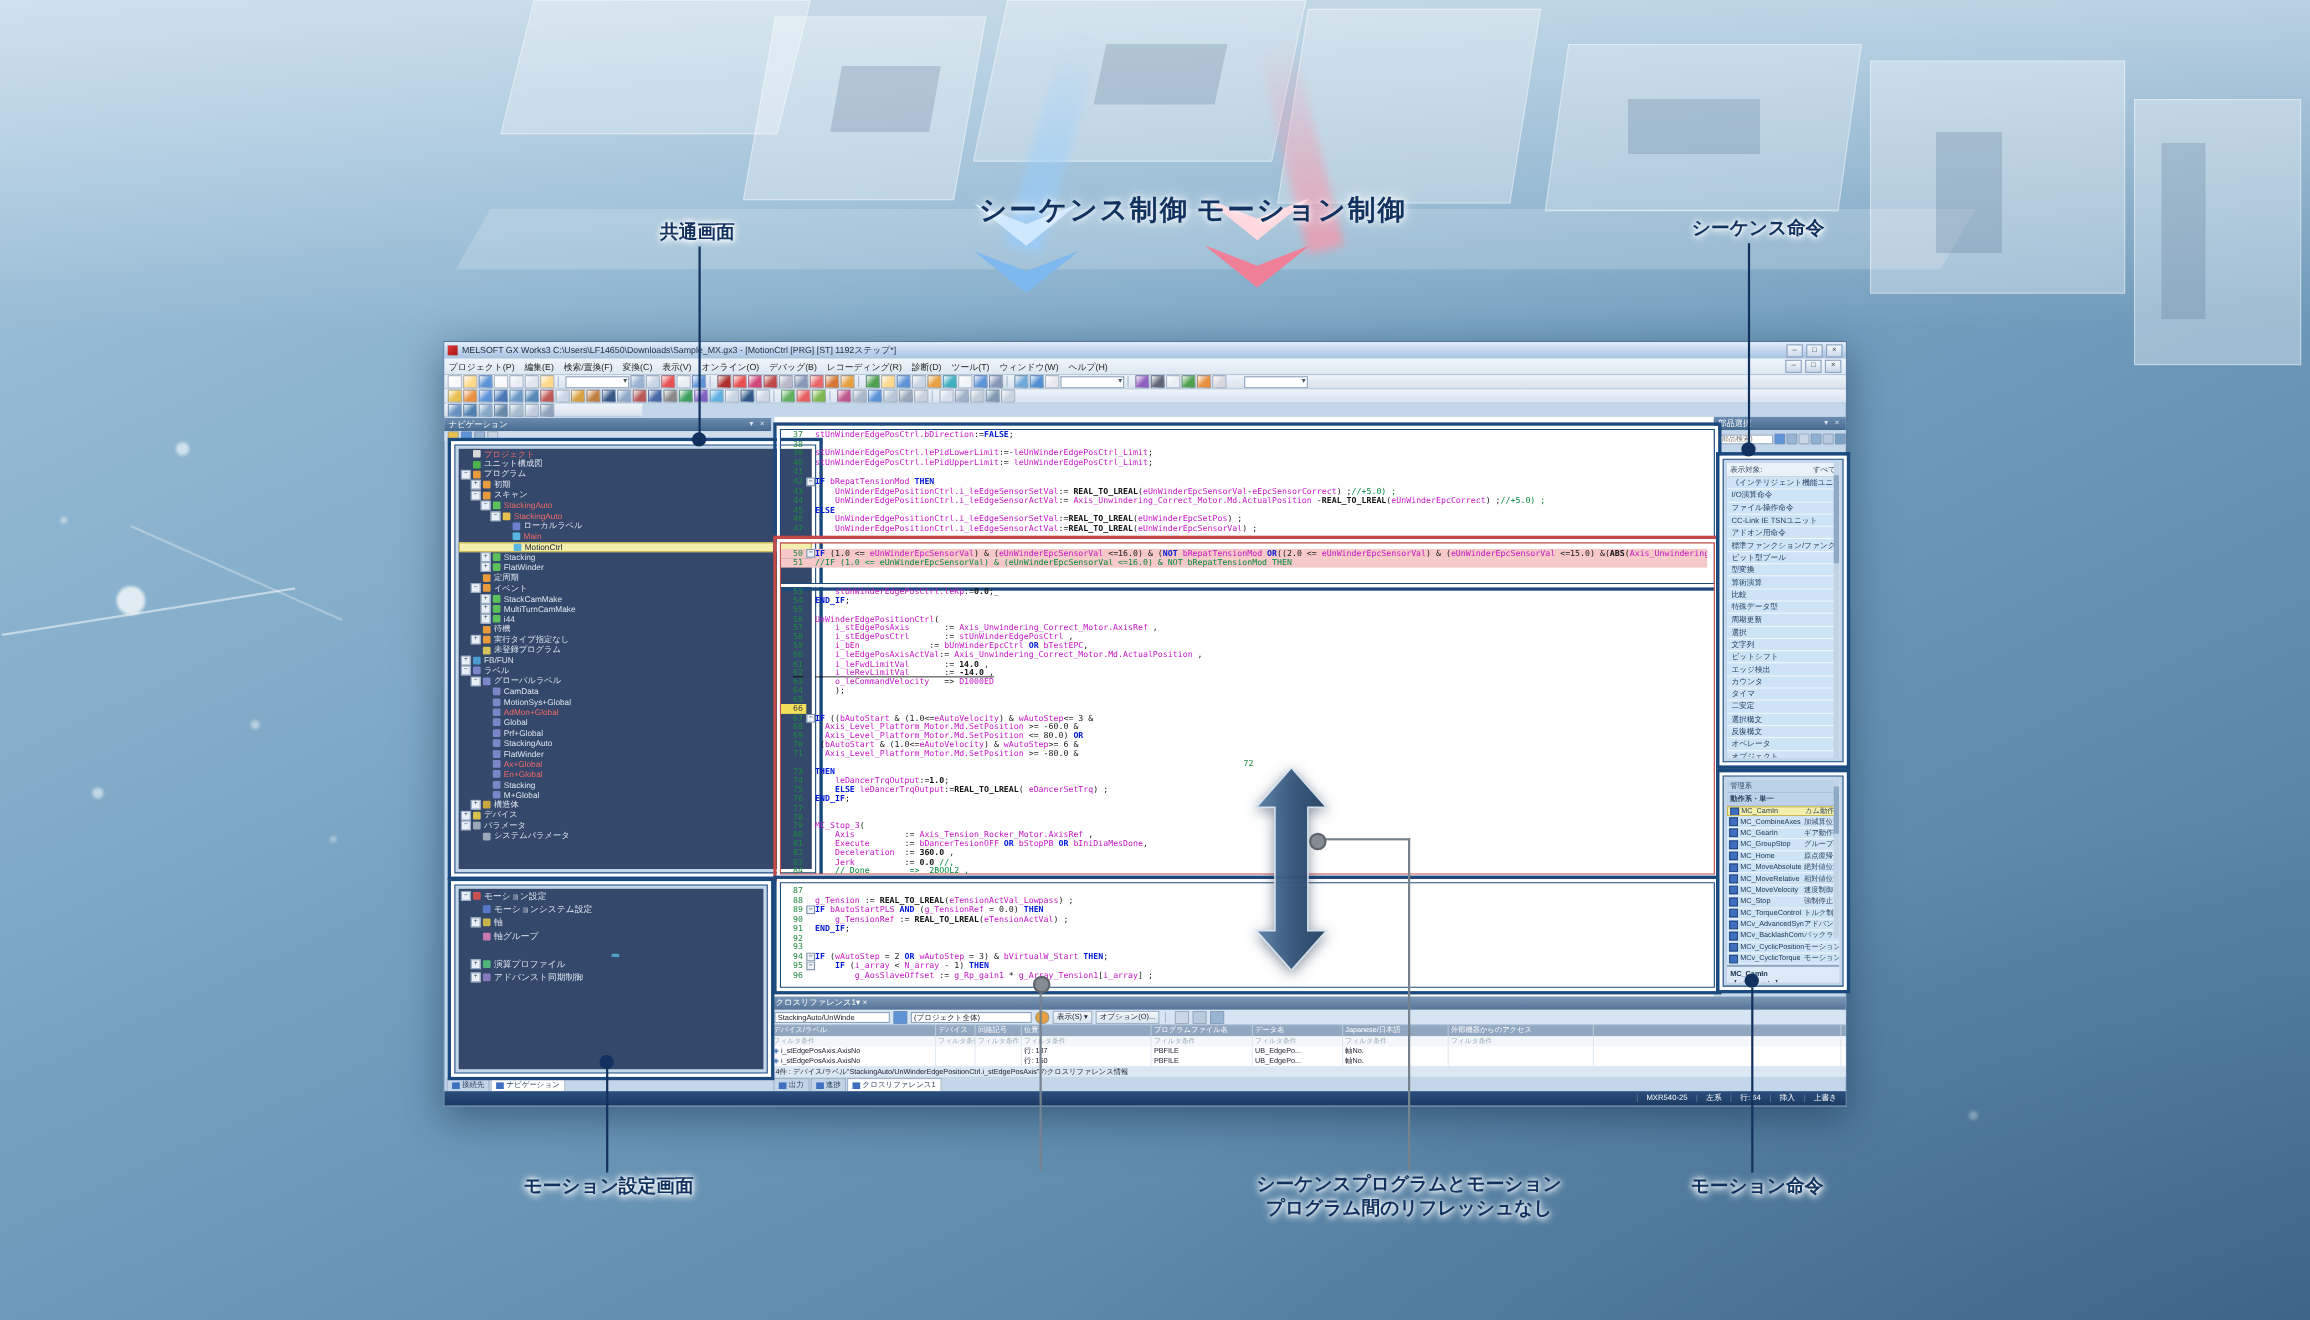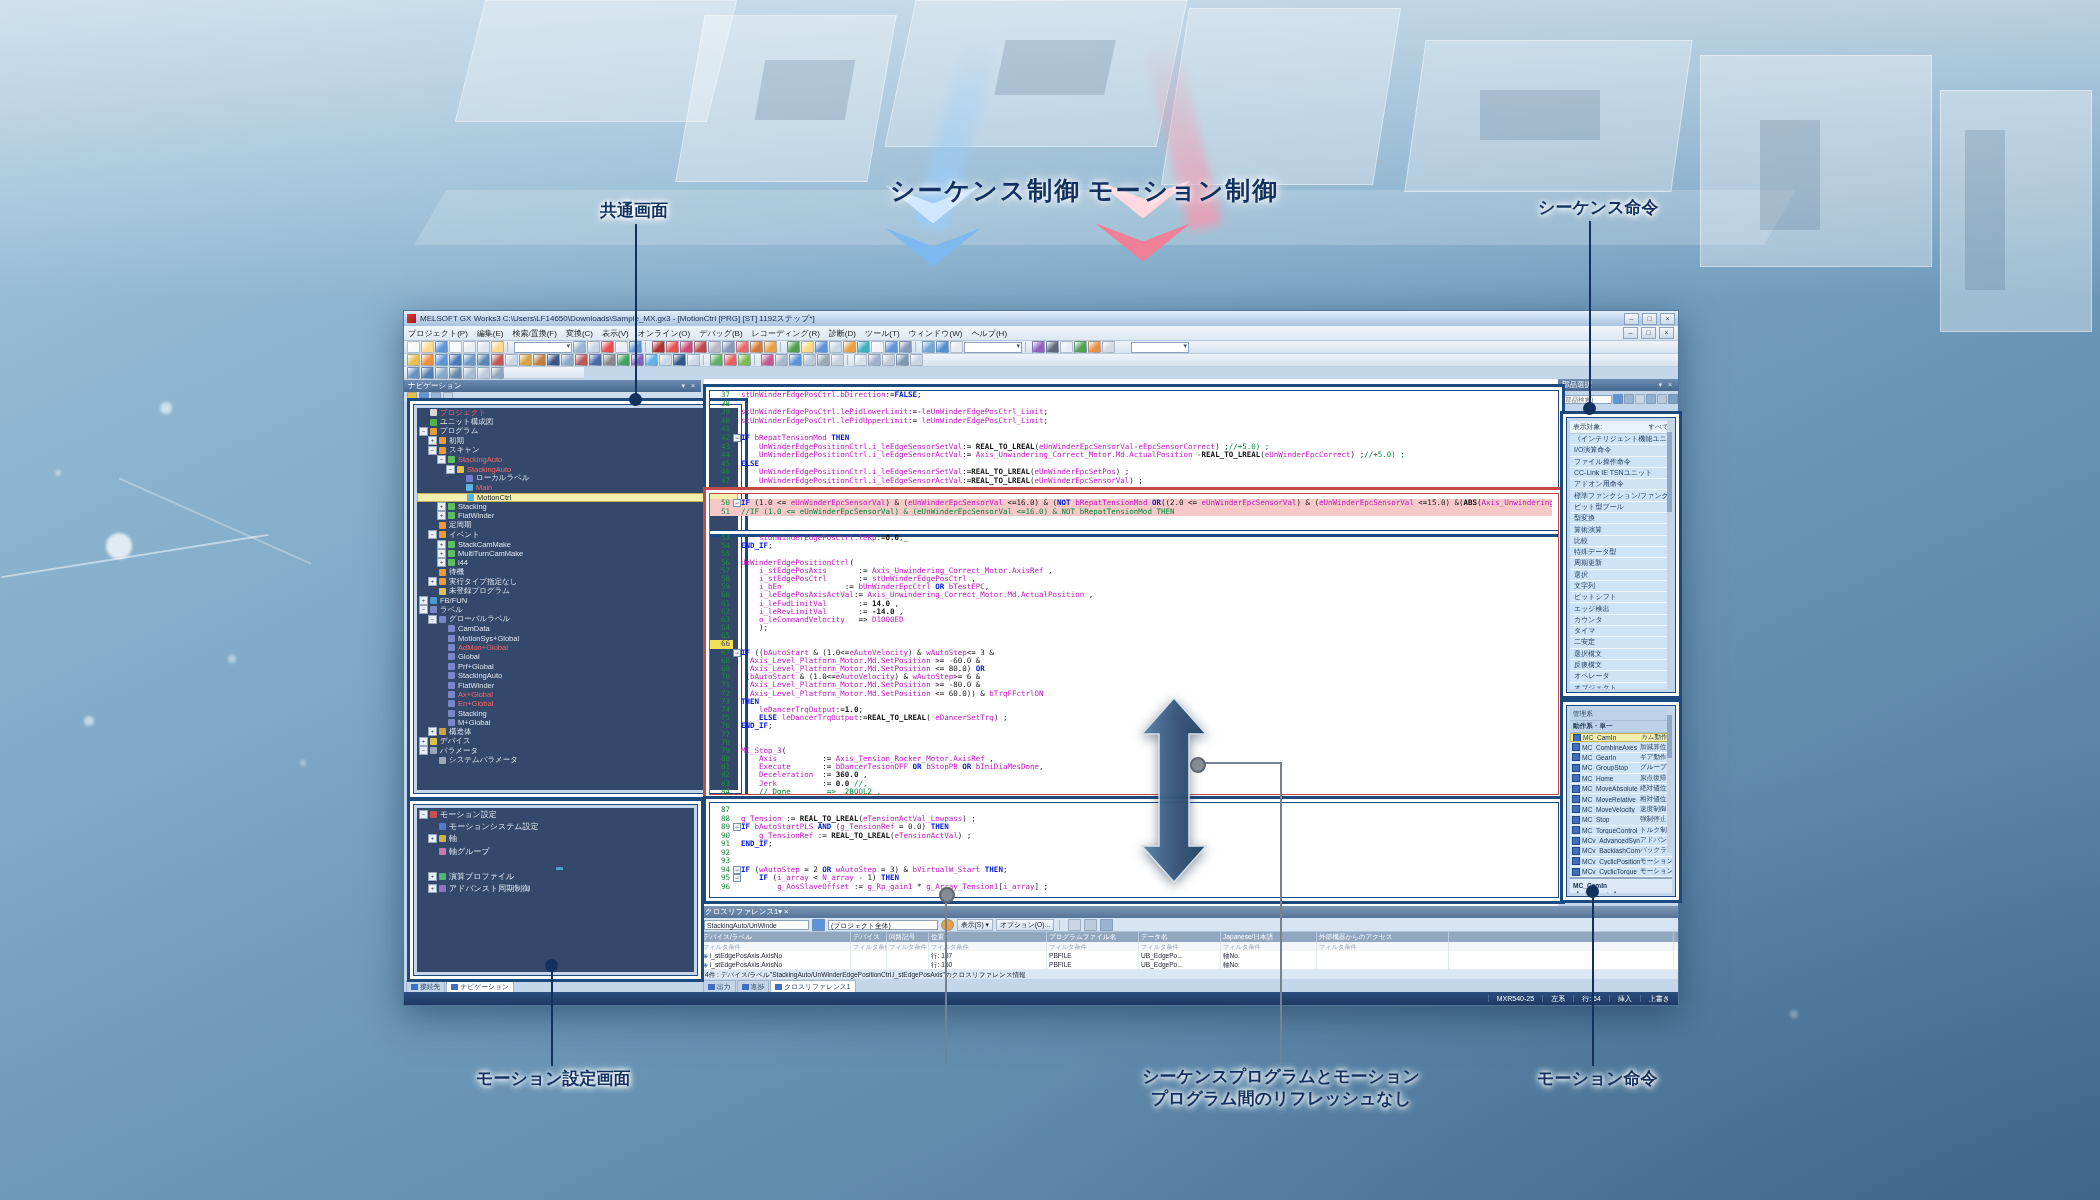--- a/index.html
+++ b/index.html
@@ -765,31 +765,31 @@
       <div class="code-chunk" style="top: 223px; font-size: 7.5px; line-height: 8.2px;">
         <div class="cl" style="height: 8.2px;"><span class="num">53</span><span class="fold"></span><span class="sg-p">    </span><span class="sg-i">stUnWinderEdgePosCtrl.leKp</span><span class="sg-p">:=</span><span class="sg-n">0.0</span><span class="sg-p">;_</span></div>
         <div class="cl" style="height: 8.2px;"><span class="num">54</span><span class="fold"></span><span class="sg-k">END_IF</span><span class="sg-p">;</span></div>
         <div class="cl" style="height: 8.2px;"><span class="num">55</span><span class="fold"></span></div>
         <div class="cl" style="height: 8.2px;"><span class="num">56</span><span class="fold"></span><span class="sg-i">UnWinderEdgePositionCtrl</span><span class="sg-p">(</span></div>
         <div class="cl" style="height: 8.2px;"><span class="num">57</span><span class="fold"></span><span class="sg-p">    </span><span class="sg-i">i_stEdgePosAxis</span><span class="sg-p">       := </span><span class="sg-i">Axis_Unwindering_Correct_Motor.AxisRef</span><span class="sg-p"> ,</span></div>
         <div class="cl" style="height: 8.2px;"><span class="num">58</span><span class="fold"></span><span class="sg-p">    </span><span class="sg-i">i_stEdgePosCtrl</span><span class="sg-p">       := </span><span class="sg-i">stUnWinderEdgePosCtrl</span><span class="sg-p"> ,</span></div>
         <div class="cl" style="height: 8.2px;"><span class="num">59</span><span class="fold"></span><span class="sg-p">    </span><span class="sg-i">i_bEn</span><span class="sg-p">              := </span><span class="sg-i">bUnWinderEpcCtrl</span><span class="sg-k"> OR </span><span class="sg-i">bTestEPC</span><span class="sg-p">,</span></div>
         <div class="cl" style="height: 8.2px;"><span class="num">60</span><span class="fold"></span><span class="sg-p">    </span><span class="sg-i">i_leEdgePosAxisActVal</span><span class="sg-p">:= </span><span class="sg-i">Axis_Unwindering_Correct_Motor.Md.ActualPosition</span><span class="sg-p"> ,</span></div>
         <div class="cl" style="height: 8.2px;"><span class="num">61</span><span class="fold"></span><span class="sg-p">    </span><span class="sg-i">i_leFwdLimitVal</span><span class="sg-p">       := </span><span class="sg-n">14.0</span><span class="sg-p"> ,</span></div>
-        <div class="cl" style="height: 8.2px;"><span class="num">62</span><span class="fold"></span><span class="sg-p">    </span><span class="sg-i">i_leRevLimitVal</span><span class="sg-p">       := </span><span class="sg-n">-14.0</span><span class="sg-p"> ,</span></div>
+        <div class="cl" style="height: 8.2px; text-decoration: underline;"><span class="num">62</span><span class="fold"></span><span class="sg-p">    </span><span class="sg-i">i_leRevLimitVal</span><span class="sg-p">       := </span><span class="sg-n">-14.0</span><span class="sg-p"> ,</span></div>
         <div class="cl" style="height: 8.2px;"><span class="num">63</span><span class="fold"></span><span class="sg-p">    </span><span class="sg-i">o_leCommandVelocity</span><span class="sg-p">   =&gt; </span><span class="sg-i">D1000ED</span></div>
         <div class="cl" style="height: 8.2px;"><span class="num">64</span><span class="fold"></span><span class="sg-p">    );</span></div>
         <div class="cl" style="height: 8.2px;"><span class="num">65</span><span class="fold"></span></div>
         <div class="cl" style="height: 8.2px;"><span class="num bm">66</span><span class="fold"></span></div>
         <div class="cl" style="height: 8.2px;"><span class="num">67</span><span class="fold"><span class="fbox">−</span></span><span class="sg-k">IF </span><span class="sg-p">((</span><span class="sg-i">bAutoStart</span><span class="sg-p"> &amp; (1.0&lt;=</span><span class="sg-i">eAutoVelocity</span><span class="sg-p">) &amp; </span><span class="sg-i">wAutoStep</span><span class="sg-p">&lt;= 3 &amp;</span></div>
         <div class="cl" style="height: 8.2px;"><span class="num">68</span><span class="fold"></span><span class="sg-p">  </span><span class="sg-i">Axis_Level_Platform_Motor.Md.SetPosition</span><span class="sg-p"> &gt;= -60.0 &amp;</span></div>
         <div class="cl" style="height: 8.2px;"><span class="num">69</span><span class="fold"></span><span class="sg-p">  </span><span class="sg-i">Axis_Level_Platform_Motor.Md.SetPosition</span><span class="sg-p"> &lt;= 80.0) </span><span class="sg-k">OR</span></div>
         <div class="cl" style="height: 8.2px;"><span class="num">70</span><span class="fold"></span><span class="sg-p"> (</span><span class="sg-i">bAutoStart</span><span class="sg-p"> &amp; (1.0&lt;=</span><span class="sg-i">eAutoVelocity</span><span class="sg-p">) &amp; </span><span class="sg-i">wAutoStep</span><span class="sg-p">&gt;= 6 &amp;</span></div>
         <div class="cl" style="height: 8.2px;"><span class="num">71</span><span class="fold"></span><span class="sg-p">  </span><span class="sg-i">Axis_Level_Platform_Motor.Md.SetPosition</span><span class="sg-p"> &gt;= -80.0 &amp;</span></div>
-        <div class="cl" style="height: 8.2px;"><span class="num">72</span><span class="fold"></span><span class="sg-p">  </span><span class="sg-i">Axis_Level_Platform_Motor.Md.SetPosition</span><span class="sg-p"> &lt;= 60.0)) &amp; </span><span class="sg-i">bTrqFFctrlON</span></div>
+        <div class="cl" style="height: 8.2px; flex-direction: column;"><span class="num">72</span><span class="fold"></span><span class="sg-p">  </span><span class="sg-i">Axis_Level_Platform_Motor.Md.SetPosition</span><span class="sg-p"> &lt;= 60.0)) &amp; </span><span class="sg-i">bTrqFFctrlON</span></div>
         <div class="cl" style="height: 8.2px;"><span class="num">73</span><span class="fold"></span><span class="sg-k">THEN</span></div>
         <div class="cl" style="height: 8.2px;"><span class="num">74</span><span class="fold"></span><span class="sg-p">    </span><span class="sg-i">leDancerTrqOutput</span><span class="sg-p">:=</span><span class="sg-n">1.0</span><span class="sg-p">;</span></div>
         <div class="cl" style="height: 8.2px;"><span class="num">75</span><span class="fold"></span><span class="sg-p">    </span><span class="sg-k">ELSE </span><span class="sg-i">leDancerTrqOutput</span><span class="sg-p">:=</span><span class="sg-f">REAL_TO_LREAL</span><span class="sg-p">( </span><span class="sg-i">eDancerSetTrq</span><span class="sg-p">) ;</span></div>
         <div class="cl" style="height: 8.2px;"><span class="num">76</span><span class="fold"></span><span class="sg-k">END_IF</span><span class="sg-p">;</span></div>
         <div class="cl" style="height: 8.2px;"><span class="num">77</span><span class="fold"></span></div>
         <div class="cl" style="height: 8.2px;"><span class="num">78</span><span class="fold"></span></div>
         <div class="cl" style="height: 8.2px;"><span class="num">79</span><span class="fold"></span><span class="sg-i">MC_Stop_3</span><span class="sg-p">(</span></div>
         <div class="cl" style="height: 8.2px;"><span class="num">80</span><span class="fold"></span><span class="sg-p">    </span><span class="sg-i">Axis</span><span class="sg-p">          := </span><span class="sg-i">Axis_Tension_Rocker_Motor.AxisRef</span><span class="sg-p"> ,</span></div>
         <div class="cl" style="height: 8.2px;"><span class="num">81</span><span class="fold"></span><span class="sg-p">    </span><span class="sg-i">Execute</span><span class="sg-p">       := </span><span class="sg-i">bDancerTesionOFF</span><span class="sg-k"> OR </span><span class="sg-i">bStopPB</span><span class="sg-k"> OR </span><span class="sg-i">bIniDiaMesDone</span><span class="sg-p">,</span></div>
         <div class="cl" style="height: 8.2px;"><span class="num">82</span><span class="fold"></span><span class="sg-p">    </span><span class="sg-i">Deceleration</span><span class="sg-p">  := </span><span class="sg-n">360.0</span><span class="sg-p"> ,</span></div>

